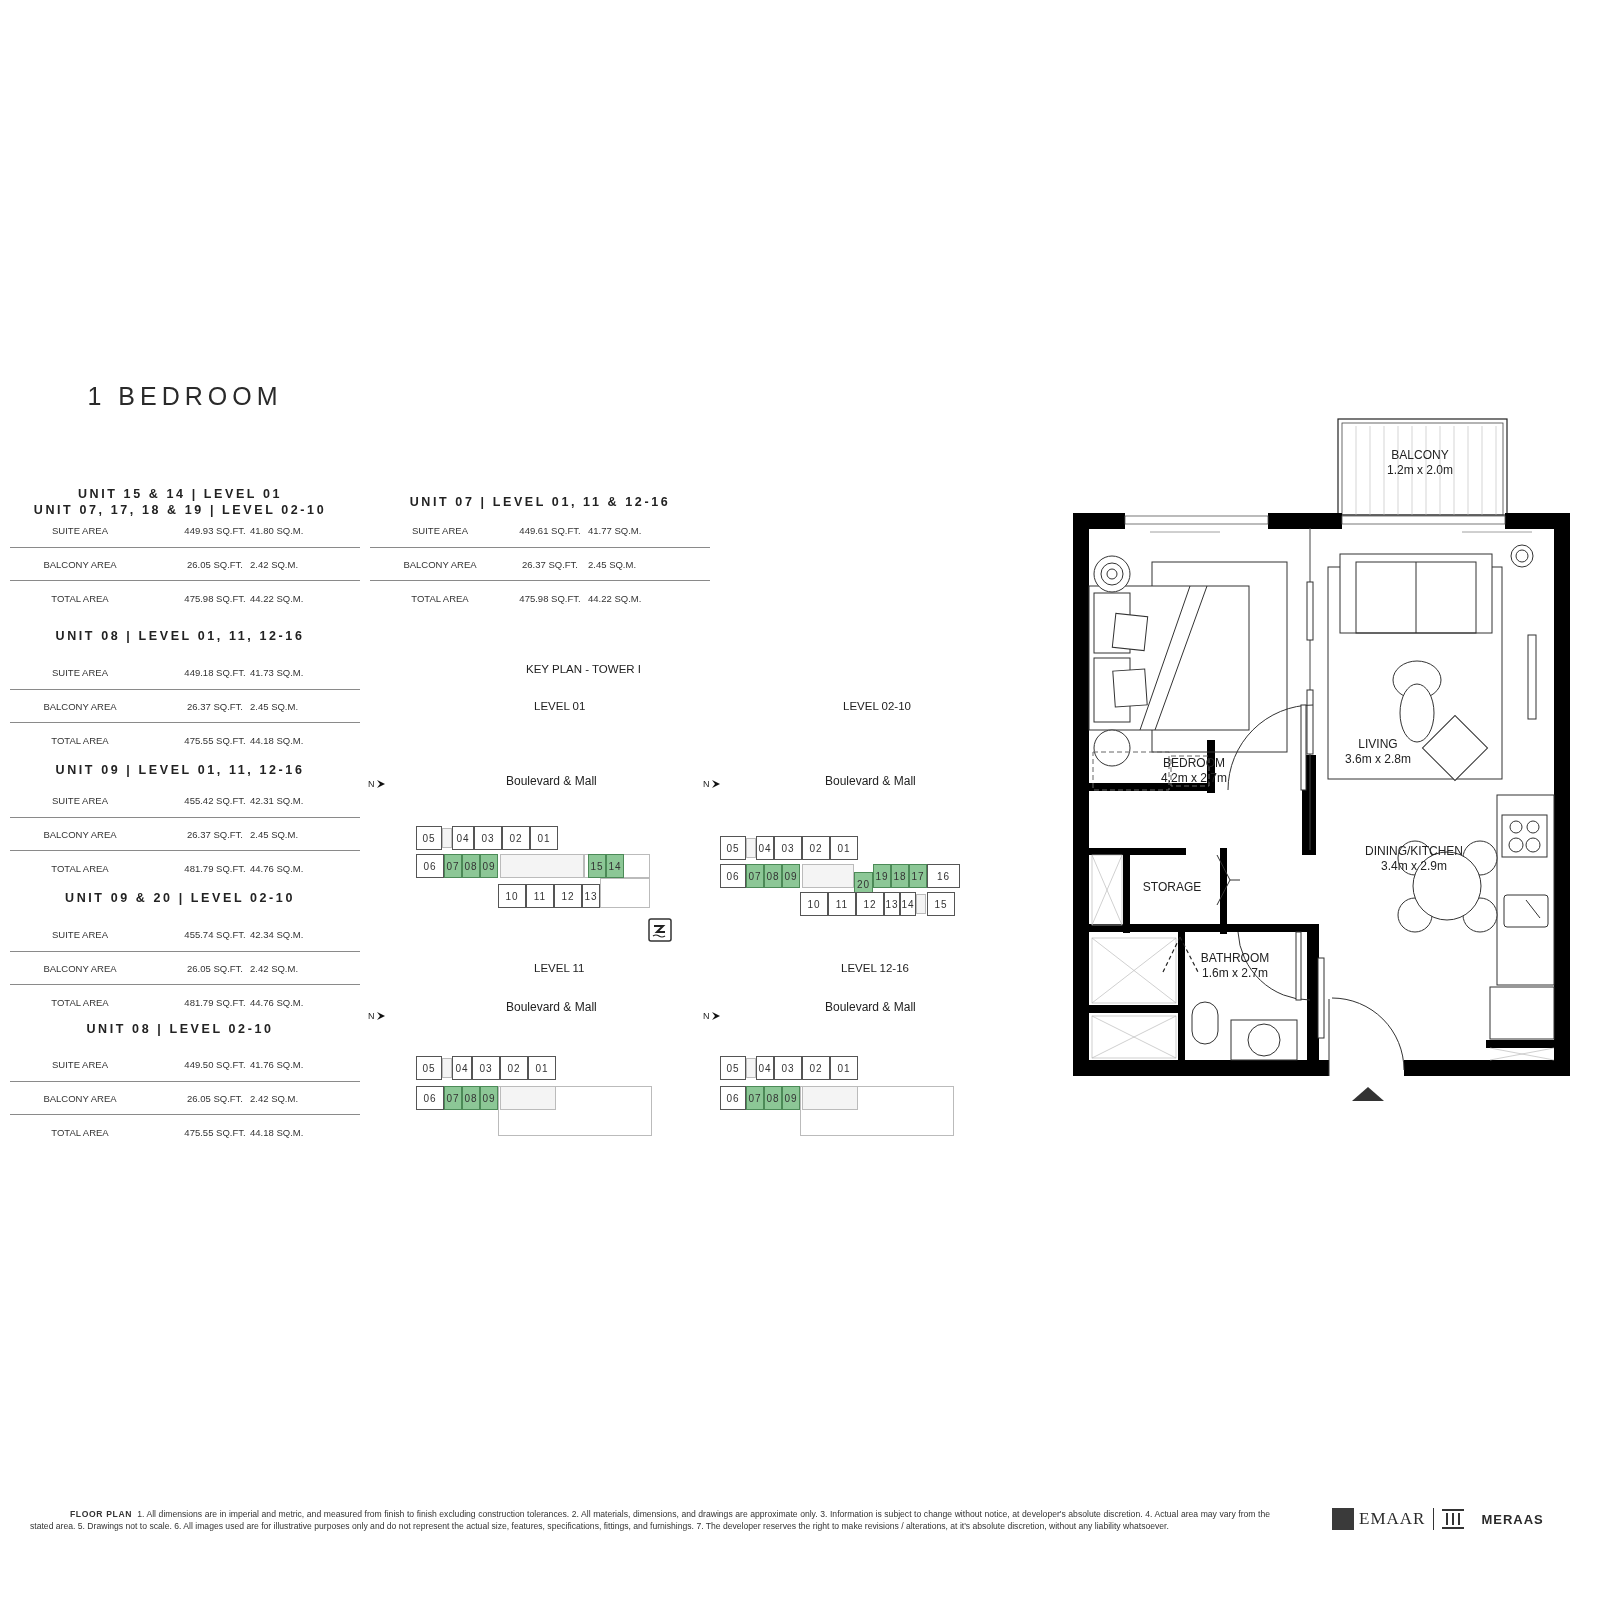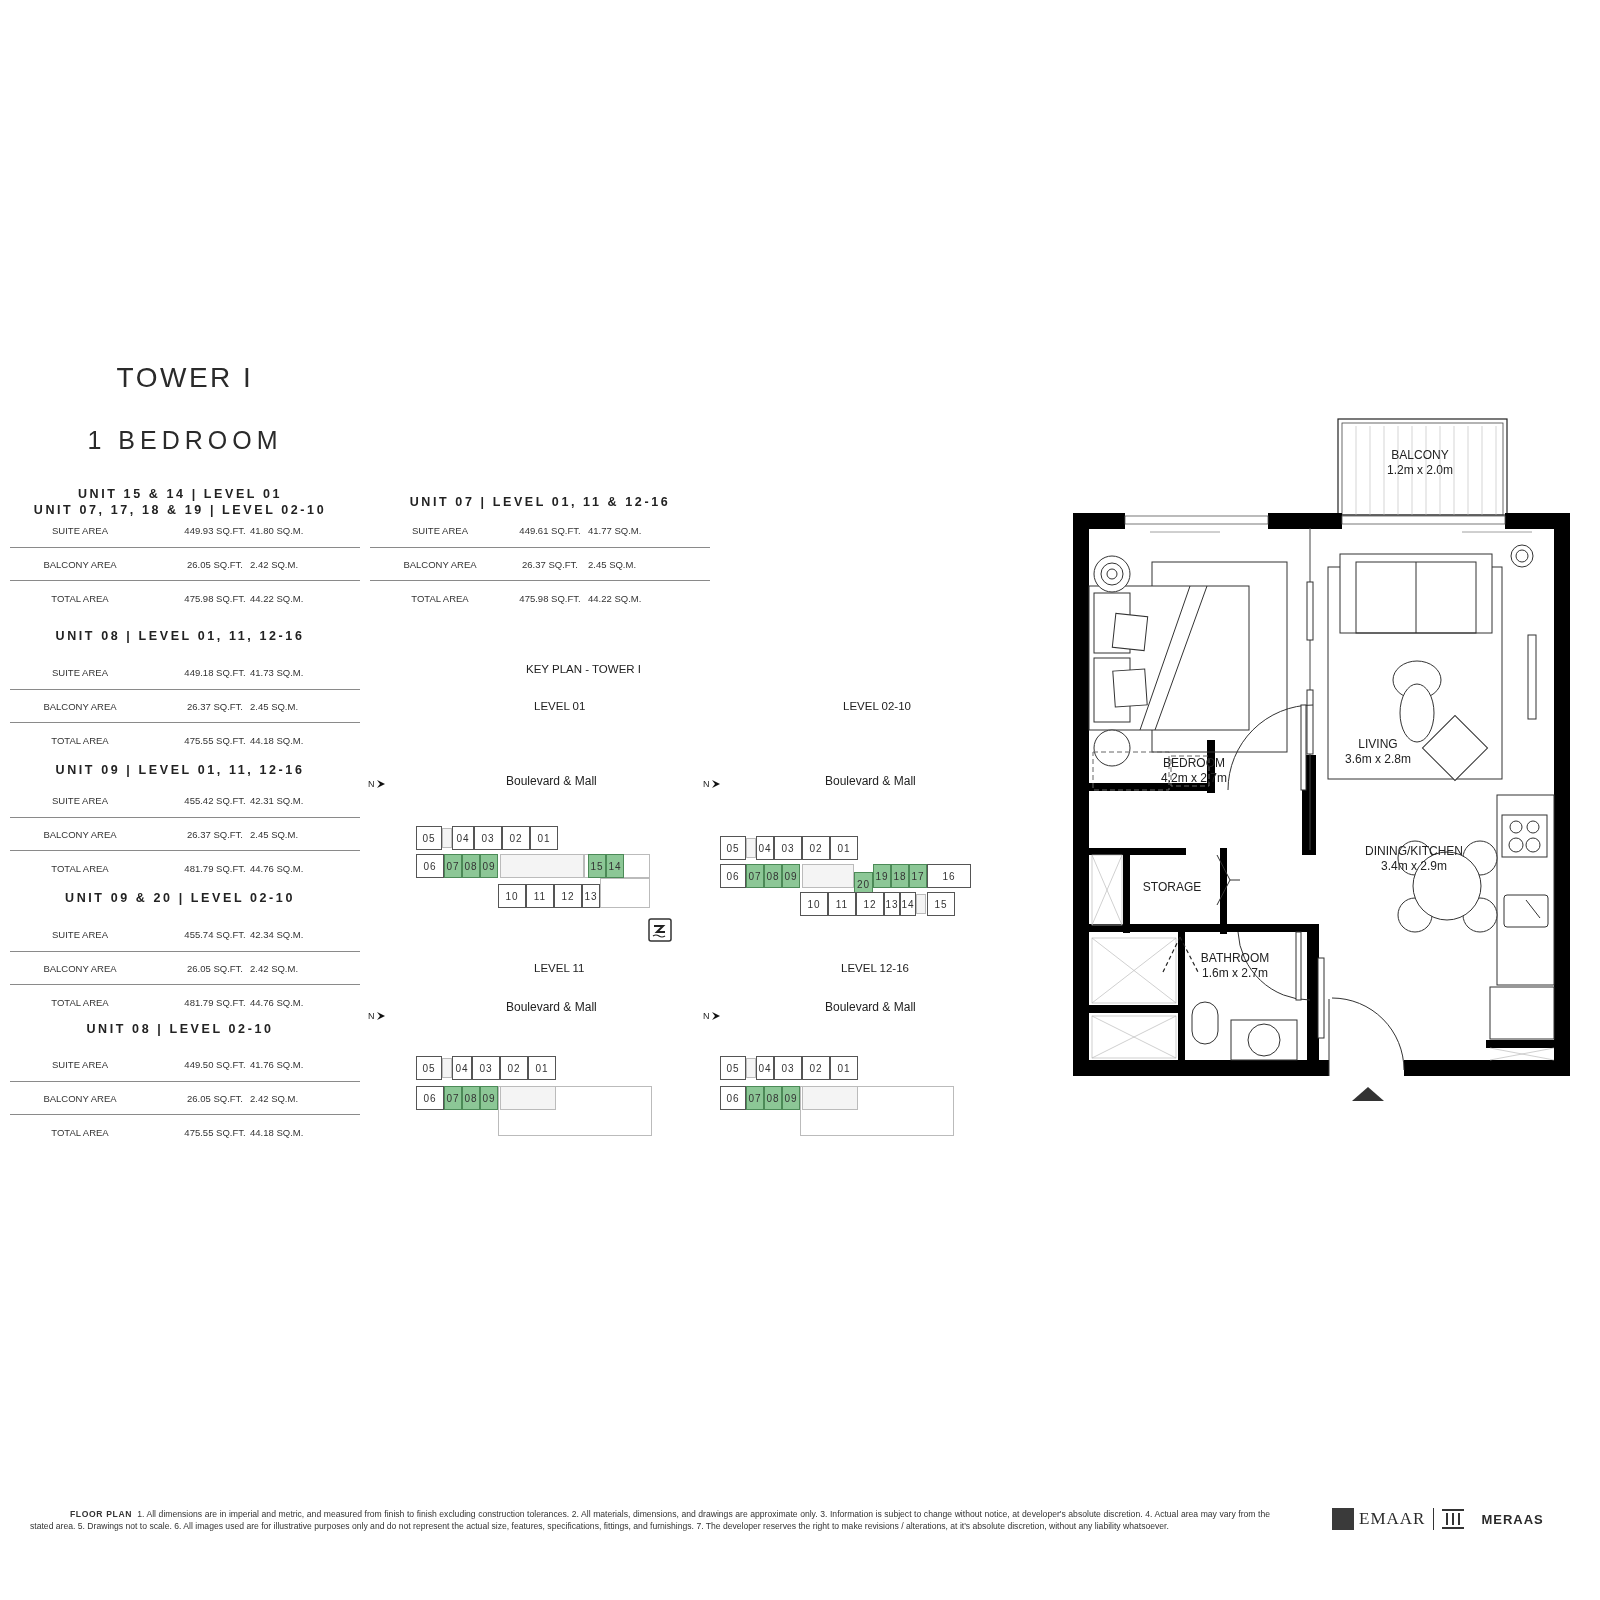--- a/index.html
+++ b/index.html
@@ -43,21 +43,20 @@
     .logo-sep { width: 1px; height: 22px; background: #333; }
     .logo-meraas { display: flex; align-items: center; gap: 5px; }
     .meraas-mark { width: 22px; height: 20px; border-top: 2px solid #333; border-bottom: 2px solid #333; display: flex; justify-content: space-around; padding: 2px 2px; }
     .meraas-mark i { display: block; width: 2px; height: 100%; background: #333; }
     .meraas-text { font-size: 13px; font-weight: bold; letter-spacing: 1px; color: #2a2a2a; margin-left: 12px; }
   </style>
 </head>
 <body>
 
 <div class="title-block">
-  <div class="title-line">TOWER I</div>
   <div class="title-sub">1 BEDROOM</div>
 </div>
 
 <div class="unit-heading" style="left:10px; top:486px; width:340px;">
   <div>UNIT 15 &amp; 14 | LEVEL 01</div>
   <div>UNIT 07, 17, 18 &amp; 19 | LEVEL 02-10</div>
 </div>
 <div class="area-table" style="left:10px; top:514px;">
   <div class="area-row bordered">
       <span class="c-label">SUITE AREA</span>
@@ -239,21 +238,21 @@
 
   <div class="kp-unit" style="left:0; top:28px; width:26px;">06</div>
   <div class="kp-unit hl" style="left:26px; top:28px; width:18px;">07</div>
   <div class="kp-unit hl" style="left:44px; top:28px; width:18px;">08</div>
   <div class="kp-unit hl" style="left:62px; top:28px; width:18px;">09</div>
   <div class="kp-core" style="left:82px; top:28px; width:52px; height:24px;"></div>
   <div class="kp-unit hl" style="left:134px; top:36px; width:19px;">20</div>
   <div class="kp-unit hl" style="left:153px; top:28px; width:18px;">19</div>
   <div class="kp-unit hl" style="left:171px; top:28px; width:18px;">18</div>
   <div class="kp-unit hl" style="left:189px; top:28px; width:18px;">17</div>
-  <div class="kp-unit" style="left:207px; top:28px; width:44px;">16</div>
+  <div class="kp-unit" style="left:207px; top:28px; width:33px;">16</div>
 
   <div class="kp-unit" style="left:80px; top:56px; width:28px;">10</div>
   <div class="kp-unit" style="left:108px; top:56px; width:28px;">11</div>
   <div class="kp-unit" style="left:136px; top:56px; width:28px;">12</div>
   <div class="kp-unit" style="left:164px; top:56px; width:16px;">13</div>
   <div class="kp-unit" style="left:180px; top:56px; width:16px;">14</div>
   <div class="kp-core" style="left:196px; top:58px; width:10px; height:20px;"></div>
   <div class="kp-unit" style="left:207px; top:56px; width:28px;">15</div>
 </div>
 

